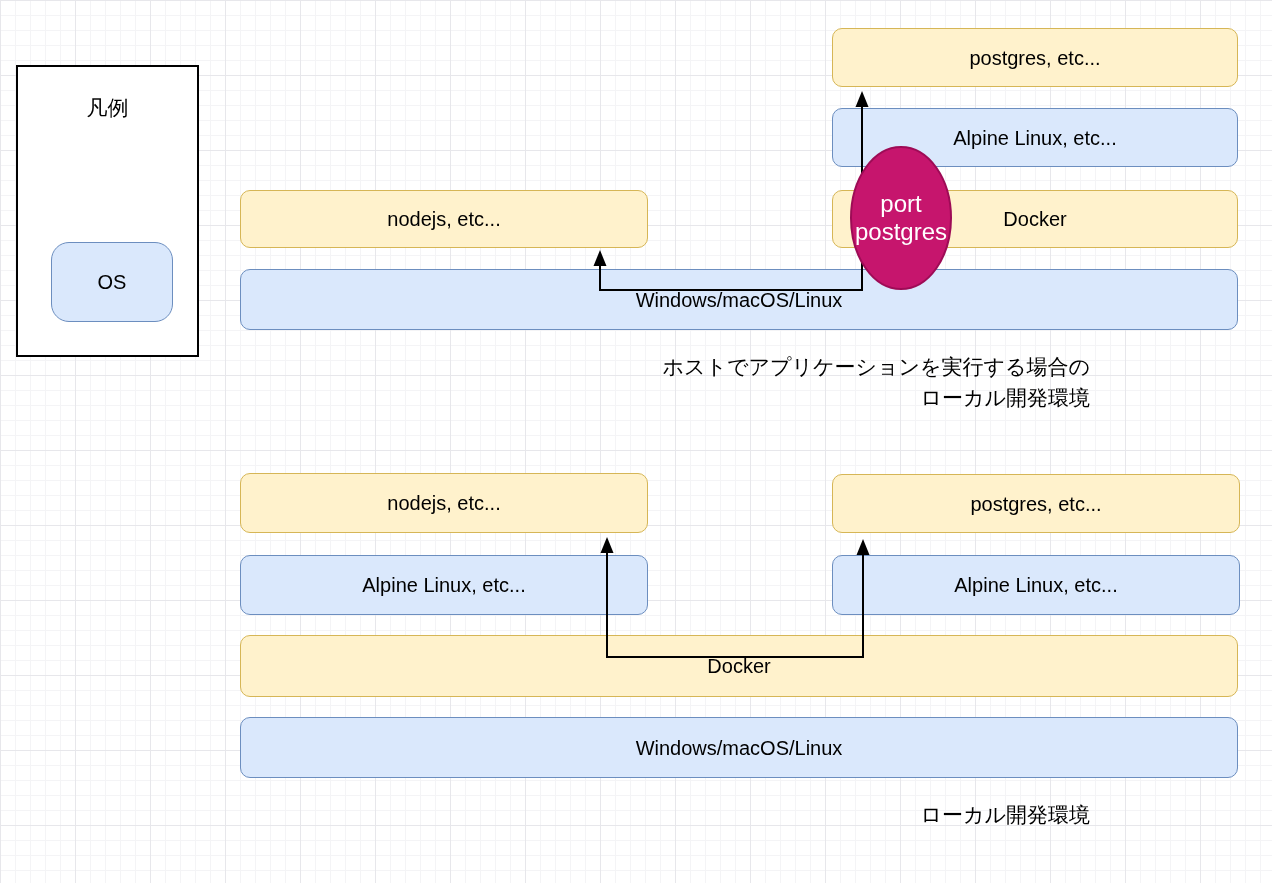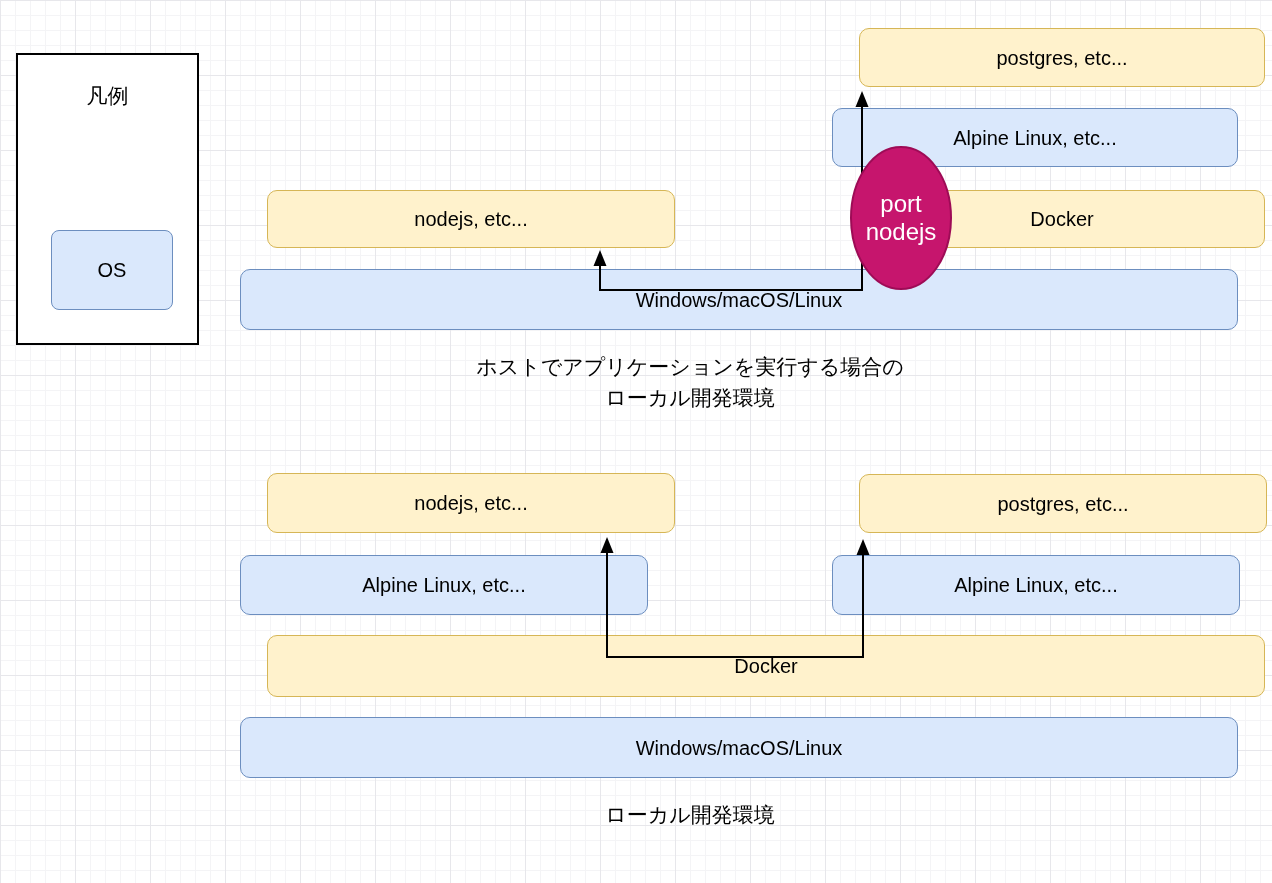--- a/index.html
+++ b/index.html
@@ -20,43 +20,43 @@
     position:absolute;
     box-sizing:border-box;
     border-radius:10px;
     display:flex;
     align-items:center;
     justify-content:center;
     font-size:20px;
     line-height:1.2;
     text-align:center;
   }
-  .app{background:var(--app_fill);border:1.5px solid var(--app_stroke);margin-left:27px;}
+  .app{background:var(--app_fill);border:1.5px solid var(--app_stroke);}
   .os{background:var(--os_fill);border:1.5px solid var(--os_stroke);}
   .legend{
-    position:absolute;left:16px;top:53px;width:183px;height:292px;
+    position:absolute;left:16px;top:65px;width:183px;height:292px;
     box-sizing:border-box;border:2px solid #000;background:#fff;
   }
   .legend-title{
     position:absolute;left:0;top:27px;width:100%;
     text-align:center;font-size:21px;
   }
   .legend .app{left:33px;top:74px;width:122px;height:80px;border-radius:14px;}
-  .legend .os{left:33px;top:175px;width:122px;height:80px;border-radius:8px;}
+  .legend .os{left:33px;top:175px;width:122px;height:80px;border-radius:18px;}
   svg.overlay{position:absolute;left:0;top:0;pointer-events:none;}
   .connector{stroke:#000;stroke-width:2;fill:none;}
   .arrowhead{fill:#000;stroke:none;}
   .pf-ellipse{fill:var(--pink_fill);stroke:var(--pink_stroke);stroke-width:2;}
   .pf-label{
     position:absolute;left:851px;top:190px;width:100px;height:56px;
     color:#fff;font-size:24px;line-height:28px;text-align:center;
   }
   .caption{
     position:absolute;left:290px;width:800px;
-    text-align:center;font-size:21px;line-height:31px;
+    text-align:right;font-size:21px;line-height:31px;
   }
   .caption.top{top:351px;}
   .caption.bottom{top:799px;}
 </style>
 </head>
 <body>
 
 <div id="canvas">
 
   <div class="legend">
@@ -107,16 +107,16 @@
       <polyline class="connector" points="607,541 607,657 863,657 863,543"></polyline>
       <polygon class="arrowhead" points="607,537 600.5,553 613.5,553"></polygon>
       <polygon class="arrowhead" points="863,539 856.5,555 869.5,555"></polygon>
     </g>
 
     <ellipse class="pf-ellipse" cx="901" cy="218" rx="50" ry="71"></ellipse>
   </svg>
 
   <div class="pf-label">
     <div>port</div>
-    <div>nodejs</div>
+    <div>postgres</div>
   </div>
 
 </div>
 
 </body></html>

